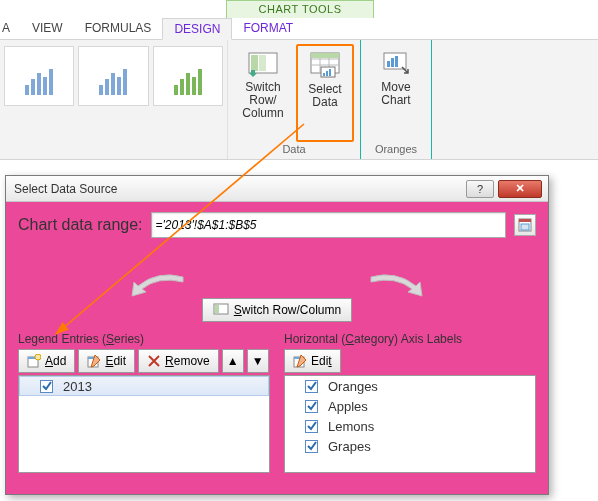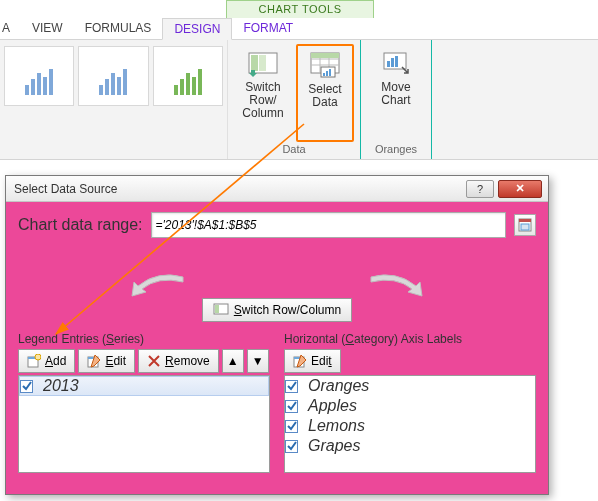--- a/index.html
+++ b/index.html
@@ -44,21 +44,21 @@
 
   .lists { display: flex; gap: 14px; }
   .list-col { flex: 1; display: flex; flex-direction: column; }
   .col-title { font-size: 12px; margin-bottom: 3px; }
   .u { text-decoration: underline; }
   .toolbar { display: flex; gap: 3px; margin-bottom: 2px; }
   .tbtn { height: 24px; padding: 0 8px; border: 1px solid #999; background: linear-gradient(#fdfdfd,#e6e6e6); cursor: pointer; font-size: 12px; display: flex; align-items: center; gap: 4px; }
   .tbtn .ic { width: 14px; height: 14px; }
   .tbtn.arrow { width: 22px; padding: 0; justify-content: center; }
   .listbox { border: 1px solid #9a9a9a; background: #fff; height: 98px; overflow: hidden; }
-  .list-row { display: flex; align-items: center; height: 20px; padding-left: 0; gap: 10px; font-size: 16px; font-style: italic; }
+  .list-row { display: flex; align-items: center; height: 20px; padding-left: 20px; gap: 10px; font-size: 13px; }
   .list-row.sel { background: linear-gradient(#eef3fb,#dce7f7); border: 1px solid #b6cdee; }
   .chk { width: 13px; height: 13px; border: 1px solid #5a8ac6; background: #fff; display: flex; align-items: center; justify-content: center; }
   .chk svg { width: 10px; height: 10px; }
 
   .dlg-footer { position: absolute; left: 12px; right: 12px; bottom: 10px; display: flex; align-items: center; }
   .dlg-footer .spacer { flex: 1; }
   .dbtn { min-width: 74px; height: 24px; padding: 0 12px; border: 1px solid #8a8a8a; background: linear-gradient(#fdfdfd,#e6e6e6); cursor: pointer; font-size: 12px; margin-left: 8px; }
   .dbtn.primary { border: 1px solid #3c7fb1; box-shadow: 0 0 0 1px #a6d0ef inset; }
   .dbtn.left { margin-left: 0; }
 

